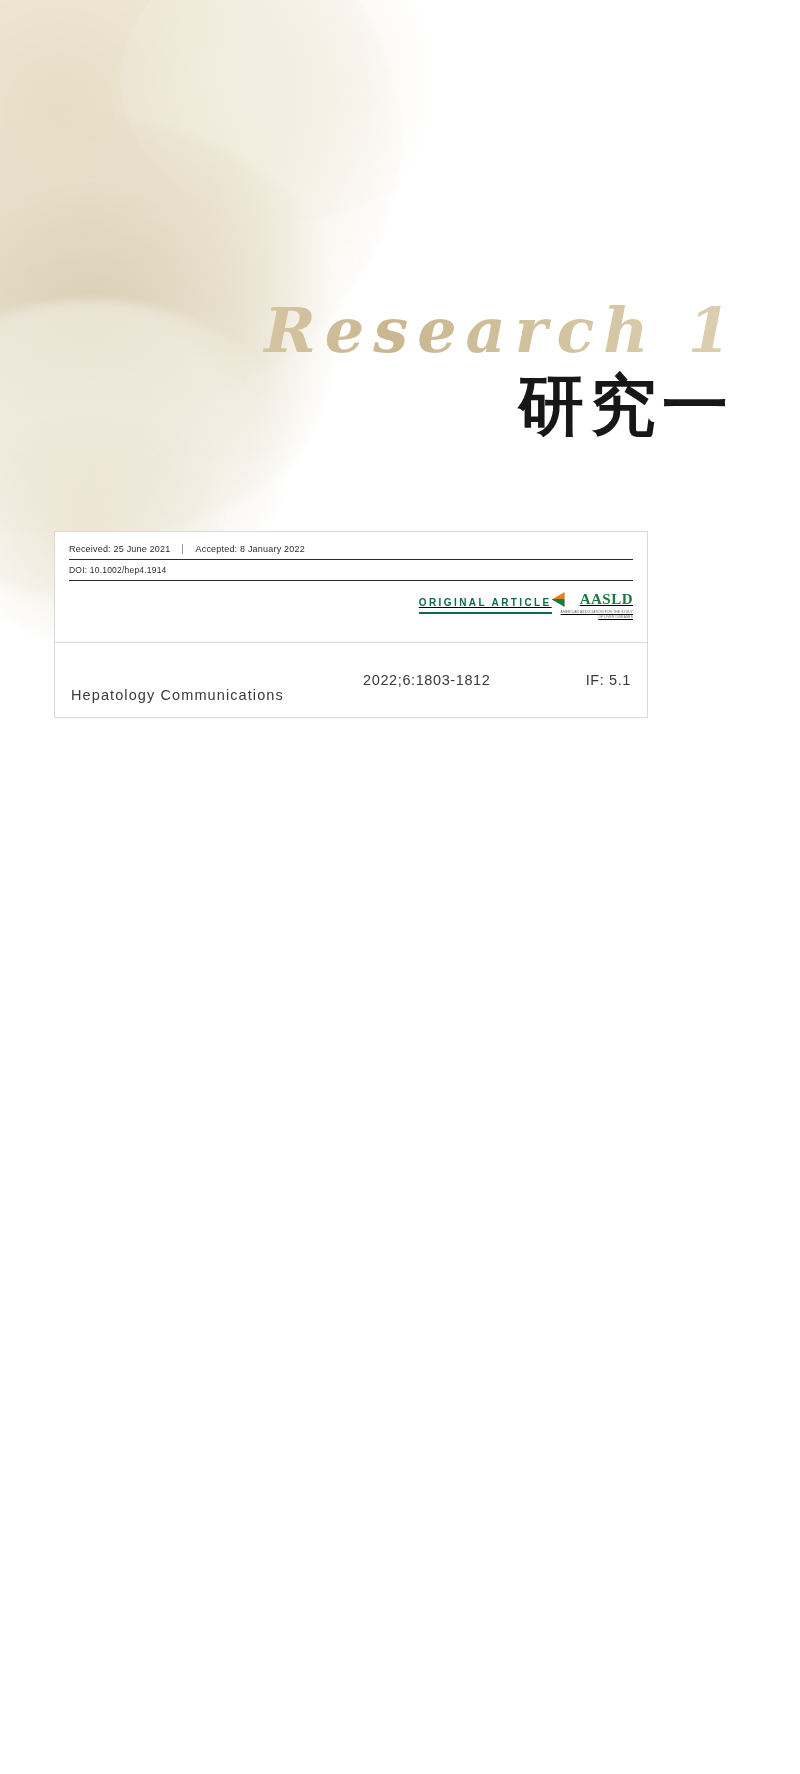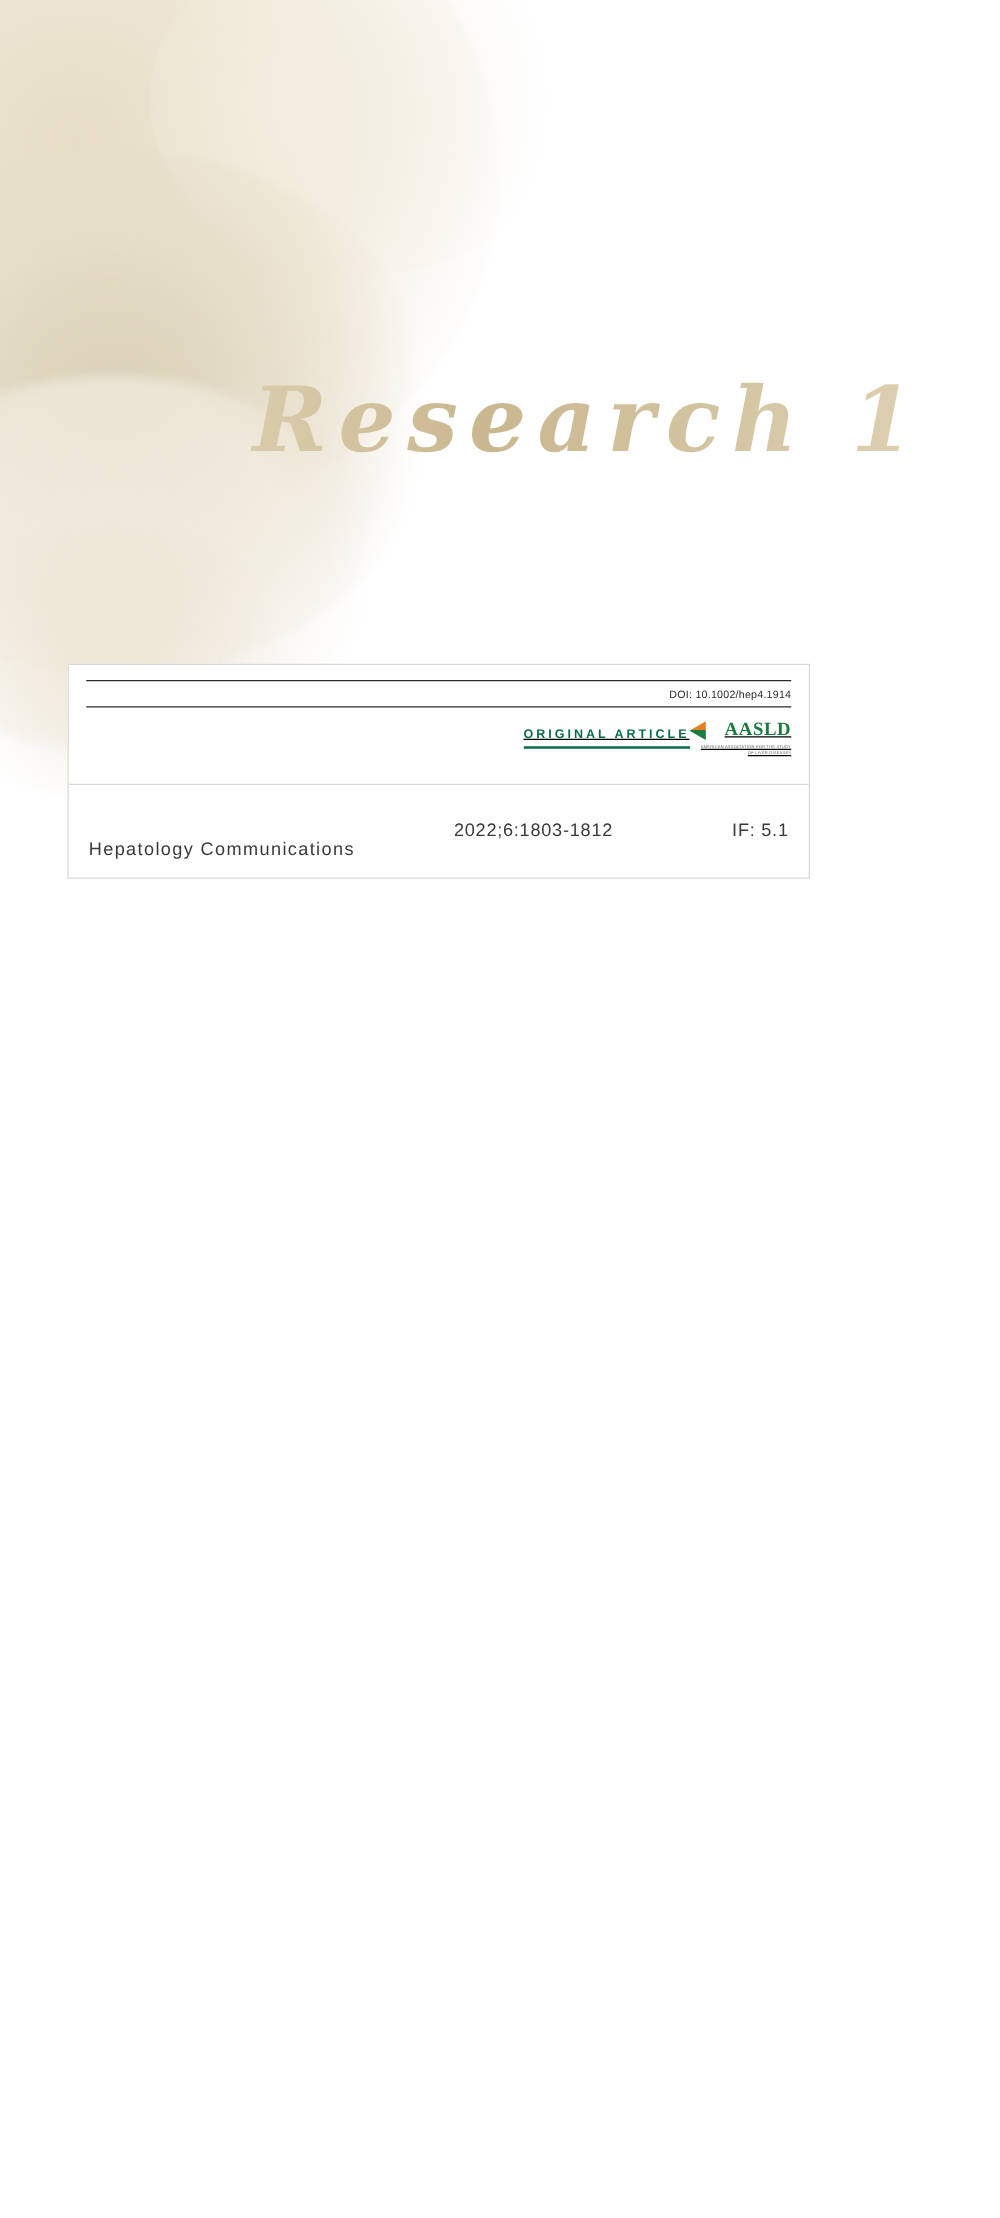--- a/index.html
+++ b/index.html
@@ -85,21 +85,21 @@
     position: absolute;
     right: 60px;
     top: 300px;
     width: 640px;
     text-align: right;
   }
   .hero-script {
     font-family: "DejaVu Serif", serif;
     font-style: italic;
     font-weight: 700;
-    font-size: 72px;
+    font-size: 62px;
     letter-spacing: 9px;
     line-height: 1;
     color: #cfc09b;
     background: linear-gradient(90deg, #e3d7bb 0%, #c9b78f 45%, #ddd0b2 100%);
     -webkit-background-clip: text;
     background-clip: text;
     -webkit-text-fill-color: transparent;
     white-space: nowrap;
   }
   .hero-cn {
@@ -142,21 +142,20 @@
   .rule {
     height: 1px;
     background: #2b2b2b;
     margin: 0 0 5px 0;
   }
   .doi {
     font-size: 8.5px;
     color: #2b2b2b;
     letter-spacing: 0.2px;
     padding-bottom: 5px;
-    text-align: right;
   }
   .rule-thin {
     height: 1px;
     background: #2b2b2b;
     margin-bottom: 16px;
   }
 
   .card-head {
     display: flex;
     justify-content: flex-end;
@@ -252,24 +251,30 @@
   <div class="blob-d"></div>
   <div class="blob-b"></div>
   <div class="blob-c"></div>
   <div class="blob-e"></div>
 </div>
 
 <div class="page">
 
   <div class="hero">
     <div class="hero-script">Research 1</div>
+    <div class="hero-cn">研究一</div>
   </div>
 
   <div class="card">
 
+    <div class="card-meta-row">
+      <span class="received">Received: 25 June 2021</span>
+      <span class="divider"></span>
+      <span class="accepted">Accepted: 8 January 2022</span>
+    </div>
     <div class="rule"></div>
 
     <div class="doi">DOI: 10.1002/hep4.1914</div>
     <div class="rule-thin"></div>
 
     <div class="card-head">
       <div class="article-type">ORIGINAL ARTICLE</div>
       <div class="logo">
         <div class="logo-top">
           <span class="logo-mark"></span>

